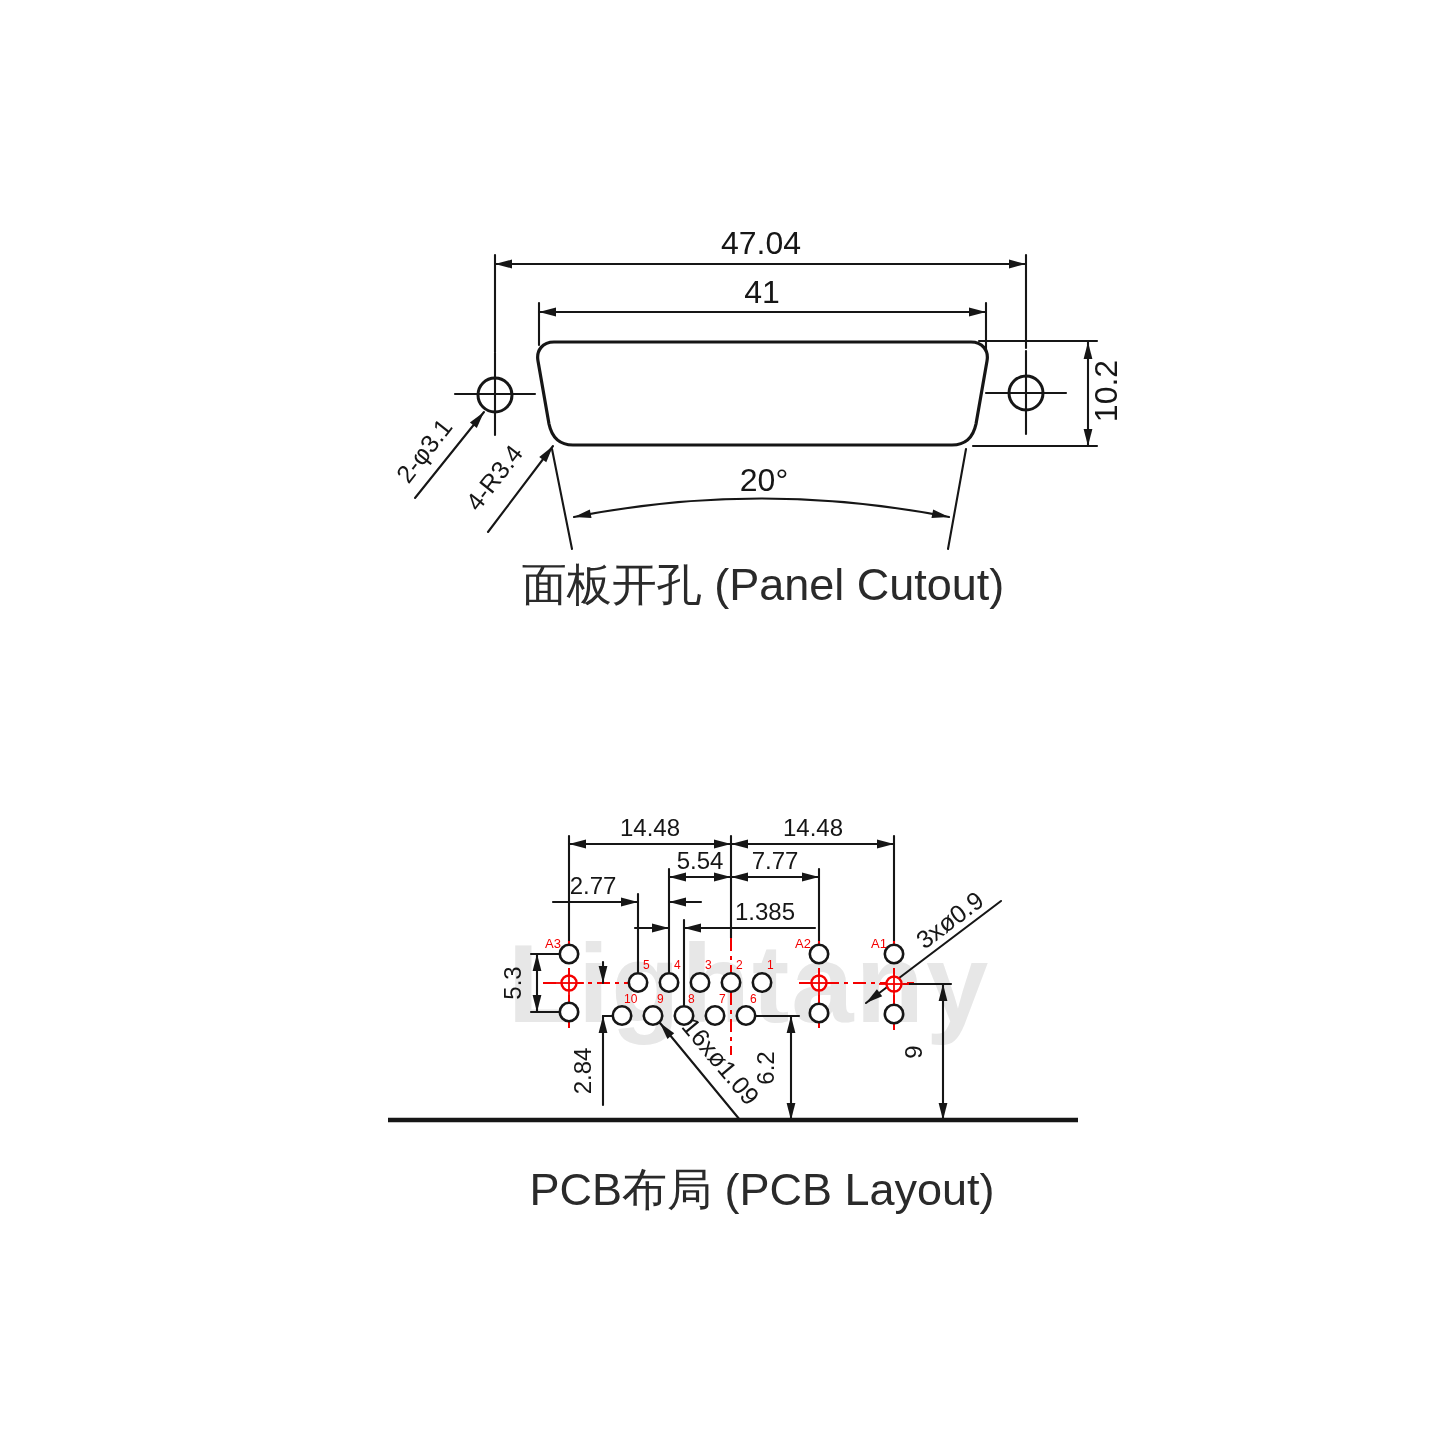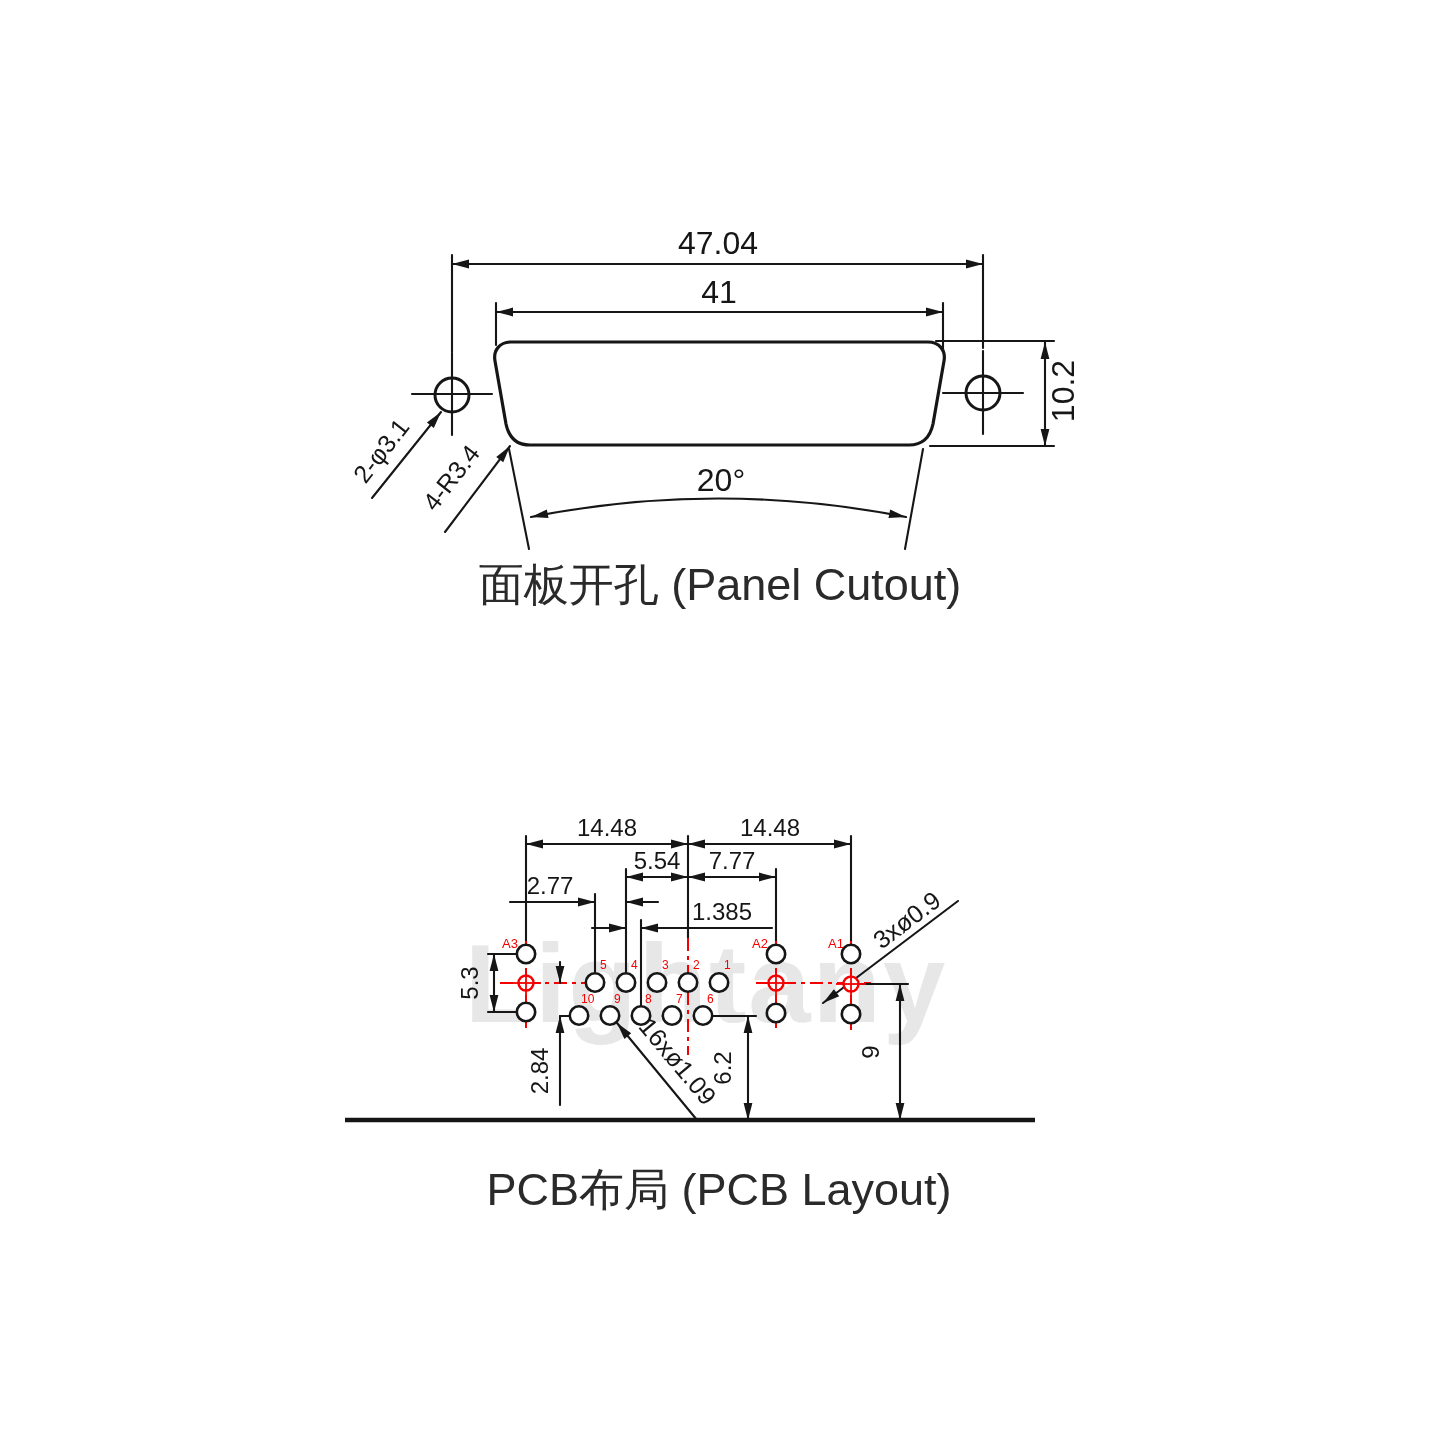--- a/index.html
+++ b/index.html
@@ -1,17 +1,17 @@
 <!DOCTYPE html>
 <html><head>
 <meta charset="utf-8">
 <style>
   html,body{margin:0;padding:0;background:#ffffff;}
   .canvas{position:relative;width:1248px;height:1440px;background:#ffffff;overflow:hidden;
-          font-family:"Liberation Sans", sans-serif;}
+          font-family:"Liberation Sans", sans-serif;padding-left:43px;}
   svg{display:block;}
   .ln{stroke:#161616;stroke-width:2.1;fill:none;stroke-linecap:round;}
   .shape{stroke:#161616;stroke-width:3.2;fill:none;stroke-linejoin:round;}
   .thick{stroke:#161616;stroke-width:4.4;fill:none;}
   .hole{stroke:#161616;stroke-width:3;fill:#ffffff;}
   .pin{stroke:#161616;stroke-width:2.6;fill:#ffffff;}
   .redpin{stroke:var(--red);stroke-width:2.4;fill:#ffffff;}
   .redln{stroke:var(--red);stroke-width:1.8;fill:none;}
   .reddash{stroke:var(--red);stroke-width:2;fill:none;stroke-dasharray:13 5 4 5;}
   text{fill:#161616;}

